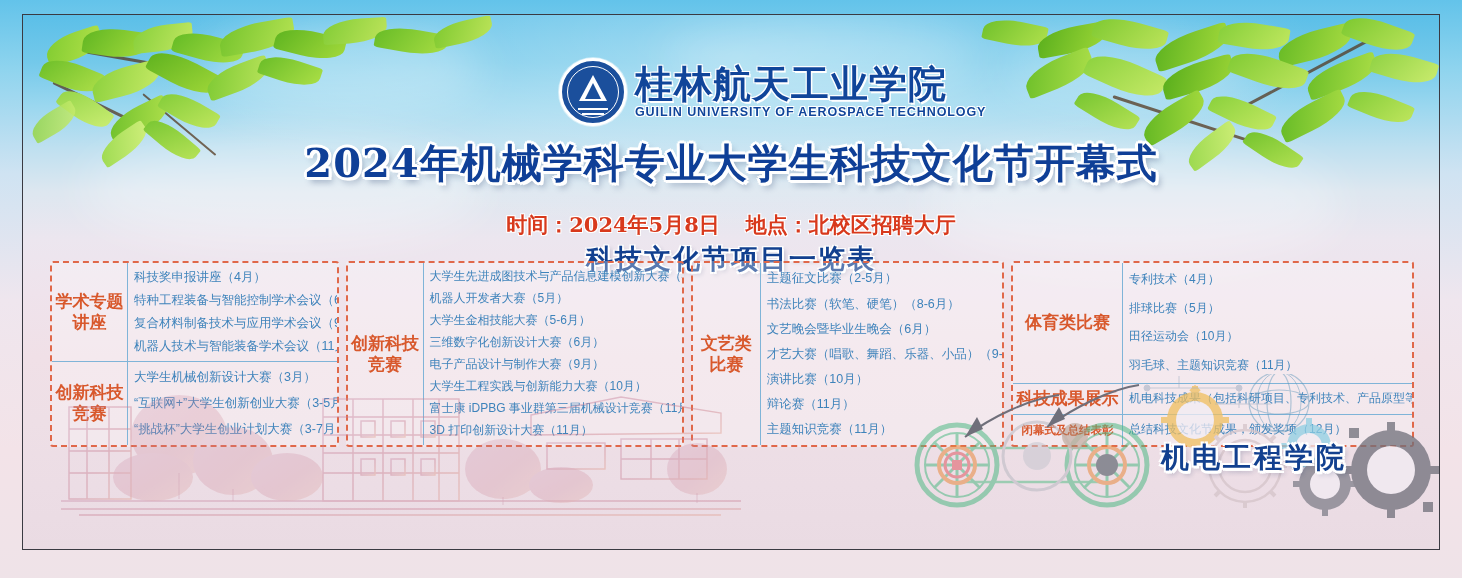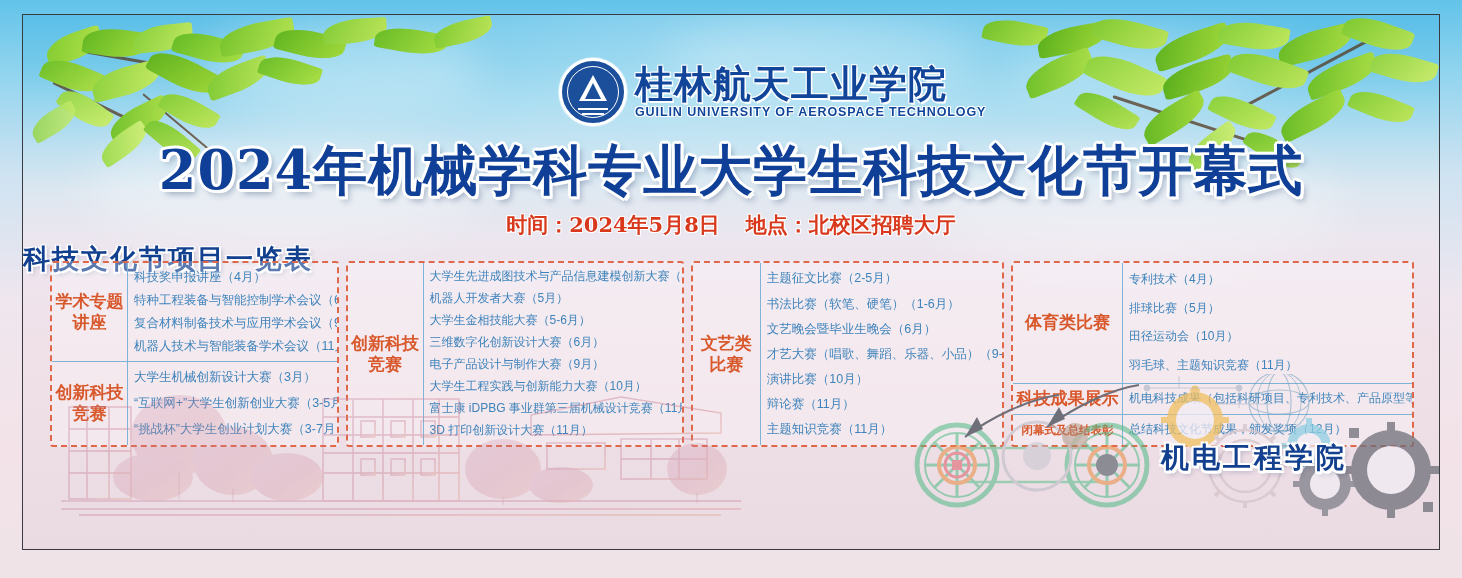--- a/index.html
+++ b/index.html
@@ -46,35 +46,35 @@
   #logo-cn{font-family:"DejaVu Serif","Liberation Serif",serif;font-weight:bold;font-size:38px;color:#10459a;
     letter-spacing:1px;line-height:1;text-shadow:1.5px 1.5px 0 #fff,-1px -1px 0 #fff,1px -1px 0 #fff,-1px 1px 0 #fff;
     white-space:nowrap;}
   #logo-en{font-size:12.5px;font-weight:bold;color:#10459a;letter-spacing:.9px;white-space:nowrap;
     text-shadow:1px 1px 0 #fff,-1px -1px 0 #fff,1px -1px 0 #fff,-1px 1px 0 #fff;margin-top:2px;}
 
   
   #headline{
     position:absolute;left:0;right:0;top:128px;text-align:center;
     font-family:"DejaVu Serif","Liberation Serif",serif;
-    font-weight:bold;font-size:54px;line-height:1;color:#0f3f97;letter-spacing:1px;
+    font-weight:bold;font-size:40px;line-height:1;color:#0f3f97;letter-spacing:1px;
     text-shadow:
       3px 3px 0 #ffffff, -2px -2px 0 #ffffff, 2px -2px 0 #ffffff, -2px 2px 0 #ffffff,
       0 3px 0 #ffffff, 3px 0 0 #ffffff, 0 -3px 0 #ffffff, -3px 0 0 #ffffff,
       4px 5px 6px rgba(20,40,90,.35);
     white-space:nowrap;
   }
   #meta{
     position:absolute;left:0;right:0;top:196px;text-align:center;
     font-family:"DejaVu Serif","Liberation Serif",serif;font-weight:bold;font-size:21px;color:#d8391c;
     text-shadow:1px 1px 0 #fff,-1px -1px 0 #fff,1px -1px 0 #fff,-1px 1px 0 #fff;white-space:nowrap;
   }
   #meta .gap{display:inline-block;width:26px;}
   #subtitle{
-    position:absolute;left:0;right:0;top:226px;
+    position:absolute;left:0;right:0;top:226px;text-align:center;
     font-family:"DejaVu Serif","Liberation Serif",serif;font-weight:bold;font-size:27px;color:#12408f;letter-spacing:2px;
     text-shadow:2px 2px 0 #fff,-1.5px -1.5px 0 #fff,1.5px -1.5px 0 #fff,-1.5px 1.5px 0 #fff,3px 3px 4px rgba(20,40,90,.25);
     white-space:nowrap;
   }
 
   
   #tables{position:absolute;left:27px;top:246px;width:1364px;height:186px;display:flex;gap:7px;}
   .tbl{
     border:2px dashed #e0684a;border-radius:3px;background:rgba(255,255,255,.30);
     display:flex;flex-direction:column;box-sizing:border-box;overflow:hidden;
@@ -241,21 +241,21 @@
             <div class="itm">3D 打印创新设计大赛（11月）</div>
           </div>
         </div>
       </div>
 
       <div class="tbl c3">
         <div class="grp">
           <div class="lbl">文艺类比赛</div>
           <div class="items">
             <div class="itm">主题征文比赛（2-5月）</div>
-            <div class="itm">书法比赛（软笔、硬笔）（1-6月）</div>
+            <div class="itm">书法比赛（软笔、硬笔）（8-6月）</div>
             <div class="itm">文艺晚会暨毕业生晚会（6月）</div>
             <div class="itm">才艺大赛（唱歌、舞蹈、乐器、小品）（9-10月）</div>
             <div class="itm">演讲比赛（10月）</div>
             <div class="itm">辩论赛（11月）</div>
             <div class="itm">主题知识竞赛（11月）</div>
           </div>
         </div>
       </div>
 
       <div class="tbl c4">

